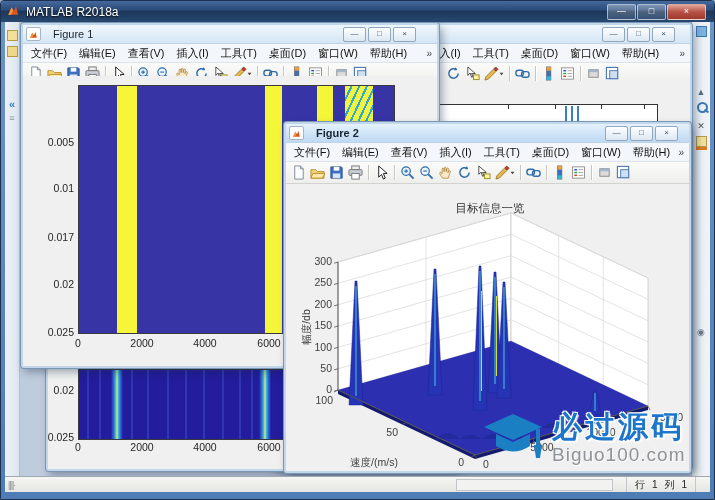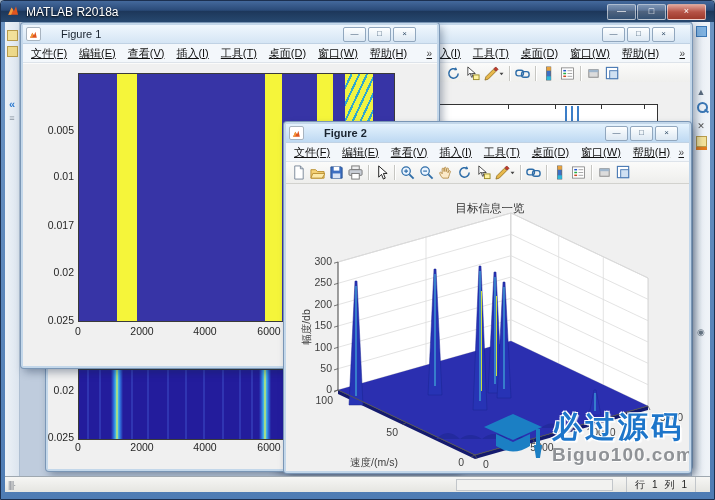--- a/index.html
+++ b/index.html
@@ -23,28 +23,28 @@
   
   .lstrip{position:absolute;left:0;top:0;width:14px;bottom:16px;background:linear-gradient(90deg,#EDF2F7,#DCE5EF);border-right:1px solid #AEBFD2;}
   .rstrip{position:absolute;right:0;top:0;width:18px;bottom:16px;background:linear-gradient(90deg,#E6ECF3,#F0F4F8);border-left:1px solid #AEBFD2;}
   .mini{position:absolute;left:1px;width:12px;height:12px;font-size:9px;line-height:12px;text-align:center;color:#5A6B7E;}
   .sq{display:inline-block;width:9px;height:9px;border:1px solid #B89B4A;background:#F2E19A;}
   .mag{position:relative;display:inline-block;width:7px;height:7px;border:2px solid #3A77B5;border-radius:50%;}
   .mag::after{content:"";position:absolute;left:5px;top:6px;width:5px;height:2px;background:#3A77B5;transform:rotate(40deg);}
   
   .win{position:absolute;box-sizing:border-box;border:2px solid #C3D7EA;border-radius:3px;background:#F0F0F0;
        box-shadow:0 0 0 1px #7A96B5,3px 4px 8px rgba(20,40,70,.4);}
-  .tbar{height:18px;background:linear-gradient(#F0F7FD,#D5E5F4);display:flex;align-items:center;padding:0 3px;gap:20px;border-bottom:1px solid #C0D2E4;}
+  .tbar{height:18px;background:linear-gradient(#F0F7FD,#D5E5F4);display:flex;align-items:center;padding:0 3px;gap:12px;border-bottom:1px solid #C0D2E4;}
   .win.active .tbar{background:linear-gradient(#E4F2FD,#BED9F2);}
   .figttl{font-size:11px;color:#1A2430;}
   .caps{margin-left:auto;display:flex;gap:2px;margin-right:8px;}
   .cbtn{width:21px;height:13px;border:1px solid #91A7BE;border-radius:2px;background:linear-gradient(#FEFFFF,#DCE8F3);
         font-size:8px;line-height:12px;text-align:center;color:#35506B;}
   .figicon{width:13px;height:12px;background:#fff;border:1px solid #A8B4C0;border-radius:2px;display:flex;align-items:flex-end;justify-content:center;overflow:hidden;}
-  .menubar{height:18px;background:#F3F7FB;border-bottom:1px solid #DDE3EA;display:flex;align-items:center;font-size:11px;color:#111;padding-left:2px;text-decoration:underline;}
+  .menubar{height:18px;background:#F3F7FB;border-bottom:1px solid #DDE3EA;display:flex;align-items:center;font-size:11px;color:#111;padding-left:2px;}
   .mi{padding:2px 6px;white-space:nowrap;}
   .chev{margin-left:auto;padding-right:5px;color:#444;font-size:10px;}
   .toolbar{height:21px;background:linear-gradient(#FBFBFA,#EEEEEC);border-bottom:1px solid #D2D2CE;display:flex;align-items:center;padding:0 3px;}
   .tbtn{width:19px;height:19px;display:flex;align-items:center;justify-content:center;}
   .tbtn svg{width:15px;height:15px;}
   .tbtn[data-value="sep"]{width:7px;}
   .tbtn[data-value="sep"]::before{content:"";width:1px;height:15px;background:#C6C6C2;box-shadow:1px 0 0 #fff;}
   .tbtn[data-value="caret-down"]{width:9px;margin-left:-4px;}
   .canvas{position:absolute;left:0;right:0;bottom:0;background:#F0F0F0;overflow:hidden;}
   .tick{position:absolute;font-size:10.5px;color:#262626;}
@@ -60,21 +60,21 @@
      background:linear-gradient(90deg,rgba(35,28,156,0),#2F6BD8 22%,#43BEE6 40%,#E4F04C 50%,#43BEE6 60%,#2F6BD8 78%,rgba(35,28,156,0));}
   .fstreak{position:absolute;top:0;bottom:0;width:2px;background:#3D4BC4;opacity:.55;}
   
   .frplot{position:absolute;background:#fff;border:1px solid #333;}
   .vline{position:absolute;width:2px;background:#3B7EC8;}
   .tkm{position:absolute;width:1px;height:4px;background:#333;}
   
   .wm{position:absolute;display:flex;align-items:flex-start;gap:4px;z-index:5;}
   .wm-brand{font-size:30px;font-weight:bold;color:#1E76CA;letter-spacing:3px;line-height:1;
      text-shadow:-1px -1px 0 #fff,1px -1px 0 #fff,-1px 1px 0 #fff,1px 1px 0 #fff,2px 2px 1px rgba(255,255,255,.8);}
-  .wm-site{font-size:19px;font-weight:bold;color:#8F9296;letter-spacing:1px;margin-top:2px;
+  .wm-site{font-size:19px;font-weight:normal;color:#8F9296;letter-spacing:1px;margin-top:2px;
      text-shadow:1px 1px 0 rgba(255,255,255,.9);}
   svg text{font-family:"Liberation Sans",sans-serif;}
 </style>
 </head>
 <body>
 
 <svg width="0" height="0" style="position:absolute" aria-hidden="true">
     <defs>
   <g id="ic-new-file">
         <path d="M4 1h6l3 3v11H4z" fill="#fff" stroke="#7A8899"></path>
@@ -464,21 +464,21 @@
                   <use href="#ic-minimize-figure"></use>
                 </svg>
               </span>
               <span class="tbtn" data-value="dock-figure">
                 <svg viewBox="0 0 16 16">
                   <use href="#ic-dock-figure"></use>
                 </svg>
               </span>
             </span>
         </div>
-        <div class="canvas" style="top:39px">
+        <div class="canvas" style="top:51px">
           <div class="f1plot" style="left:55px;top:9px;width:315px;height:247px;">
             <span class="stripe" style="left:38px;width:20px"></span>
             <span class="stripe" style="left:186px;width:17px"></span>
             <span class="stripe" style="left:238px;width:16px"></span>
             <span class="stripe hatch" style="left:266px;width:28px"></span>
           </div>
           <span class="tick y" style="left:13px;top:60px">0.005</span>
           <span class="tick y" style="left:13px;top:106px">0.01</span>
           <span class="tick y" style="left:13px;top:155px">0.017</span>
           <span class="tick y" style="left:13px;top:202px">0.02</span>

